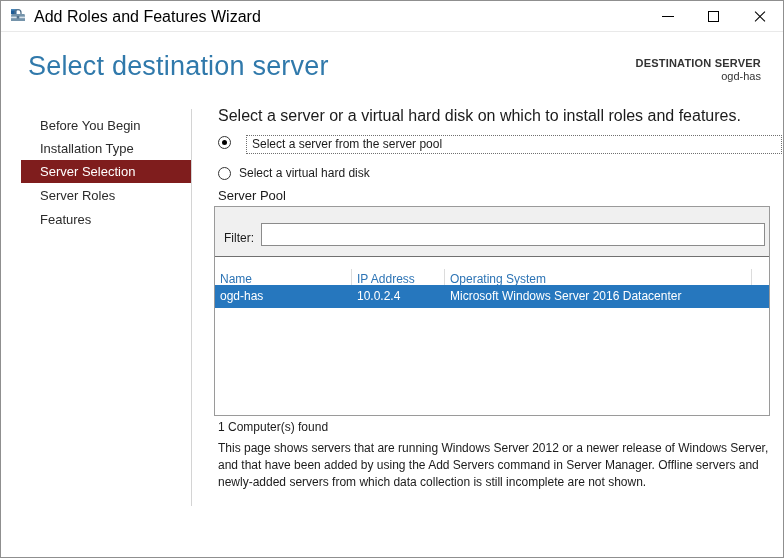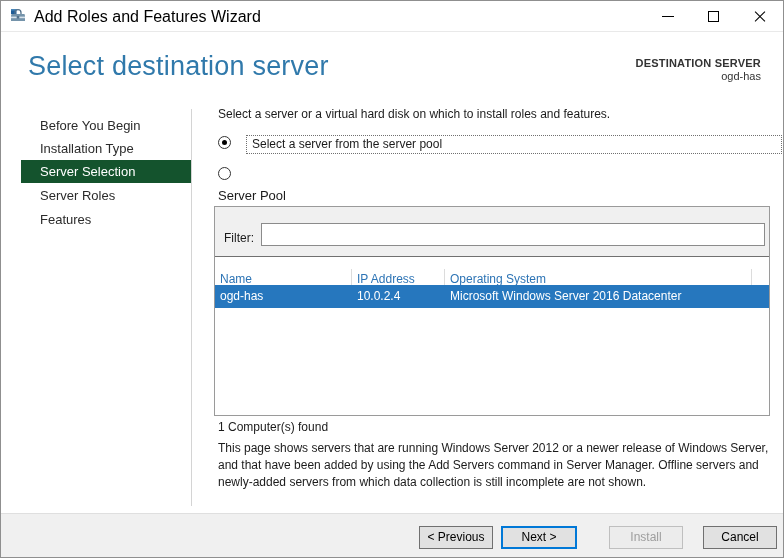--- a/index.html
+++ b/index.html
@@ -50,25 +50,25 @@
   
   .divider-v {
     position: absolute; left: 190px; top: 108px; width: 1px; height: 397px;
     background: #d4d4d4;
   }
   .nav-item {
     position: absolute; left: 20px; width: 170px; height: 23px;
     line-height: 23px; padding-left: 19px; font-size: 13px; color: #2b2b2b;
     cursor: pointer;
   }
-  .nav-item.selected { background: #14532d; color: #ffffff; }
+  .nav-item.selected { background: #7f1d1d; color: #ffffff; }
   .nav-item.disabled { color: #b9b9b9; cursor: default; }
 
   
-  .intro-text { position: absolute; left: 217px; top: 106px; font-size: 12px; }
+  .intro-text { position: absolute; left: 217px; top: 106px; font-size: 16px; }
 
   .radio-circle {
     position: absolute; width: 13px; height: 13px; border: 1px solid #333;
     border-radius: 50%; background: #fff;
   }
   .radio-circle.checked::after {
     content: ""; position: absolute; left: 3px; top: 3px; width: 5px; height: 5px;
     border-radius: 50%; background: #000;
   }
   .radio-label-1 {
@@ -169,20 +169,21 @@
   <div class="nav-item selected" style="top:159px">Server Selection</div>
   <div class="nav-item" style="top:183px">Server Roles</div>
   <div class="nav-item" style="top:207px">Features</div>
 
   <div class="intro-text">Select a server or a virtual hard disk on which to install roles and features.</div>
 
   <span class="radio-circle checked" style="left:217px; top:135px"></span>
   <div class="radio-label-1">Select a server from the server pool</div>
 
   <span class="radio-circle" style="left:217px; top:166px"></span>
+  <div class="radio-label-2">Select a virtual hard disk</div>
 
   <div class="pool-title">Server Pool</div>
 
   <div class="pool-box">
     <div class="filter-label">Filter:</div>
     <input class="filter-input" type="text" value="" style="">
 
     <div class="pool-table">
       <div class="tbl-header">
         <span class="col c1">Name</span>
@@ -196,20 +197,14 @@
         <span class="cell c1">ogd-has</span>
         <span class="cell c2">10.0.2.4</span>
         <span class="cell c3">Microsoft Windows Server 2016 Datacenter</span>
       </div>
     </div>
   </div>
 
   <div class="result-count">1 Computer(s) found</div>
   <div class="description">This page shows servers that are running Windows Server 2012 or a newer release of Windows Server, and that have been added by using the Add Servers command in Server Manager. Offline servers and newly-added servers from which data collection is still incomplete are not shown.</div>
 
-  <div class="footer">
-    <button class="btn btn-previous">&lt; Previous</button>
-    <button class="btn btn-next">Next &gt;</button>
-    <button class="btn btn-install">Install</button>
-    <button class="btn btn-cancel">Cancel</button>
-  </div>
 
 </div>
 
 </body></html>

